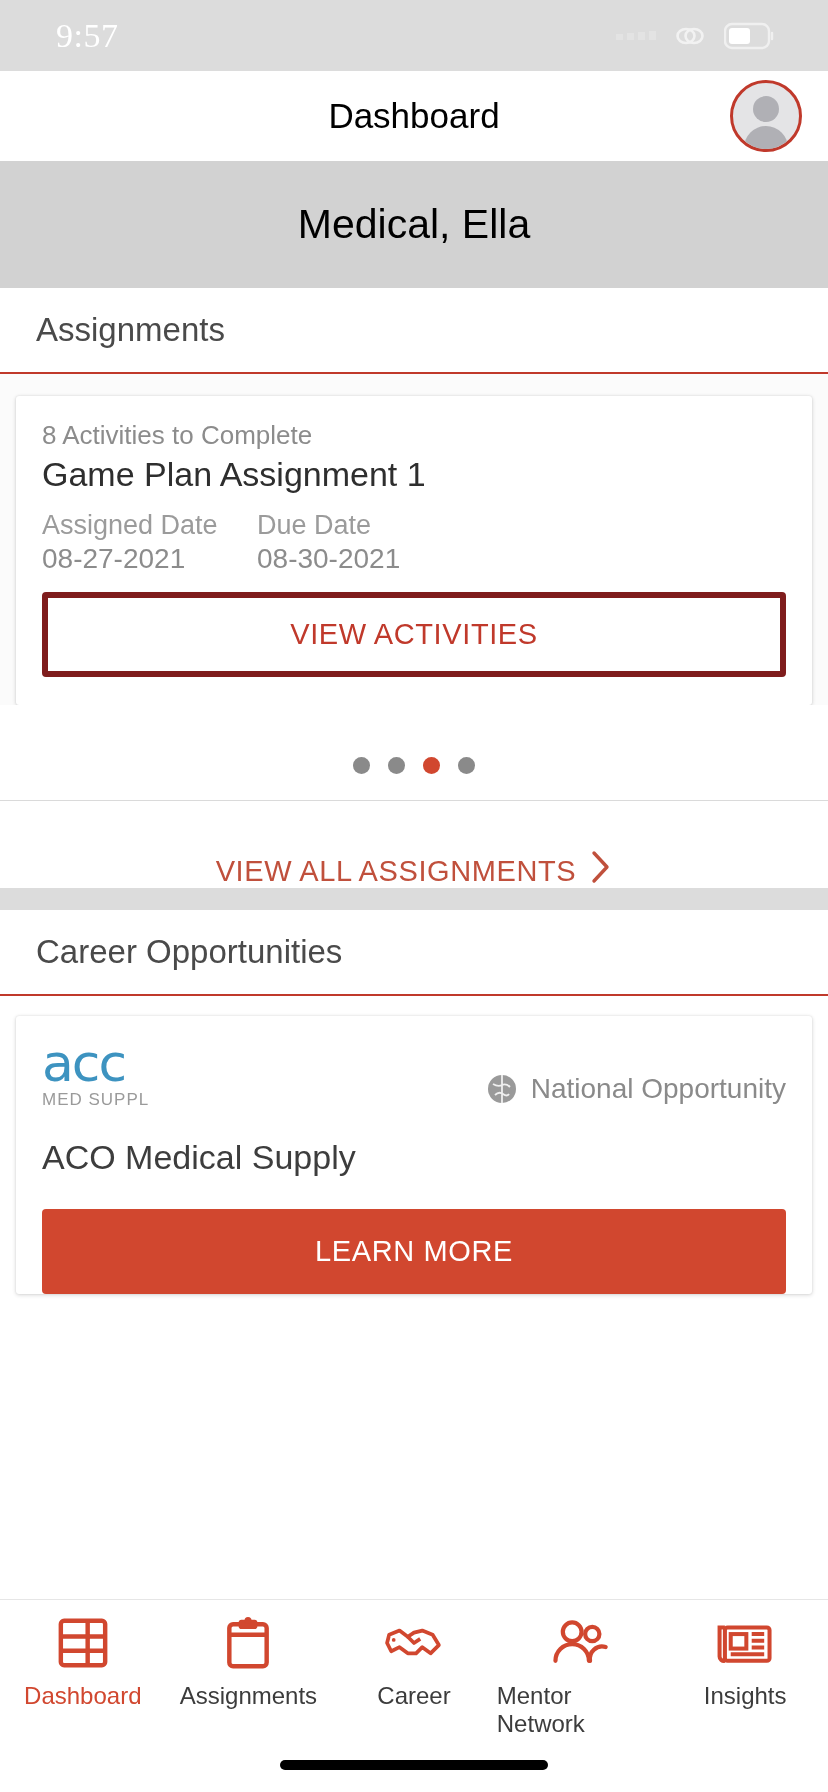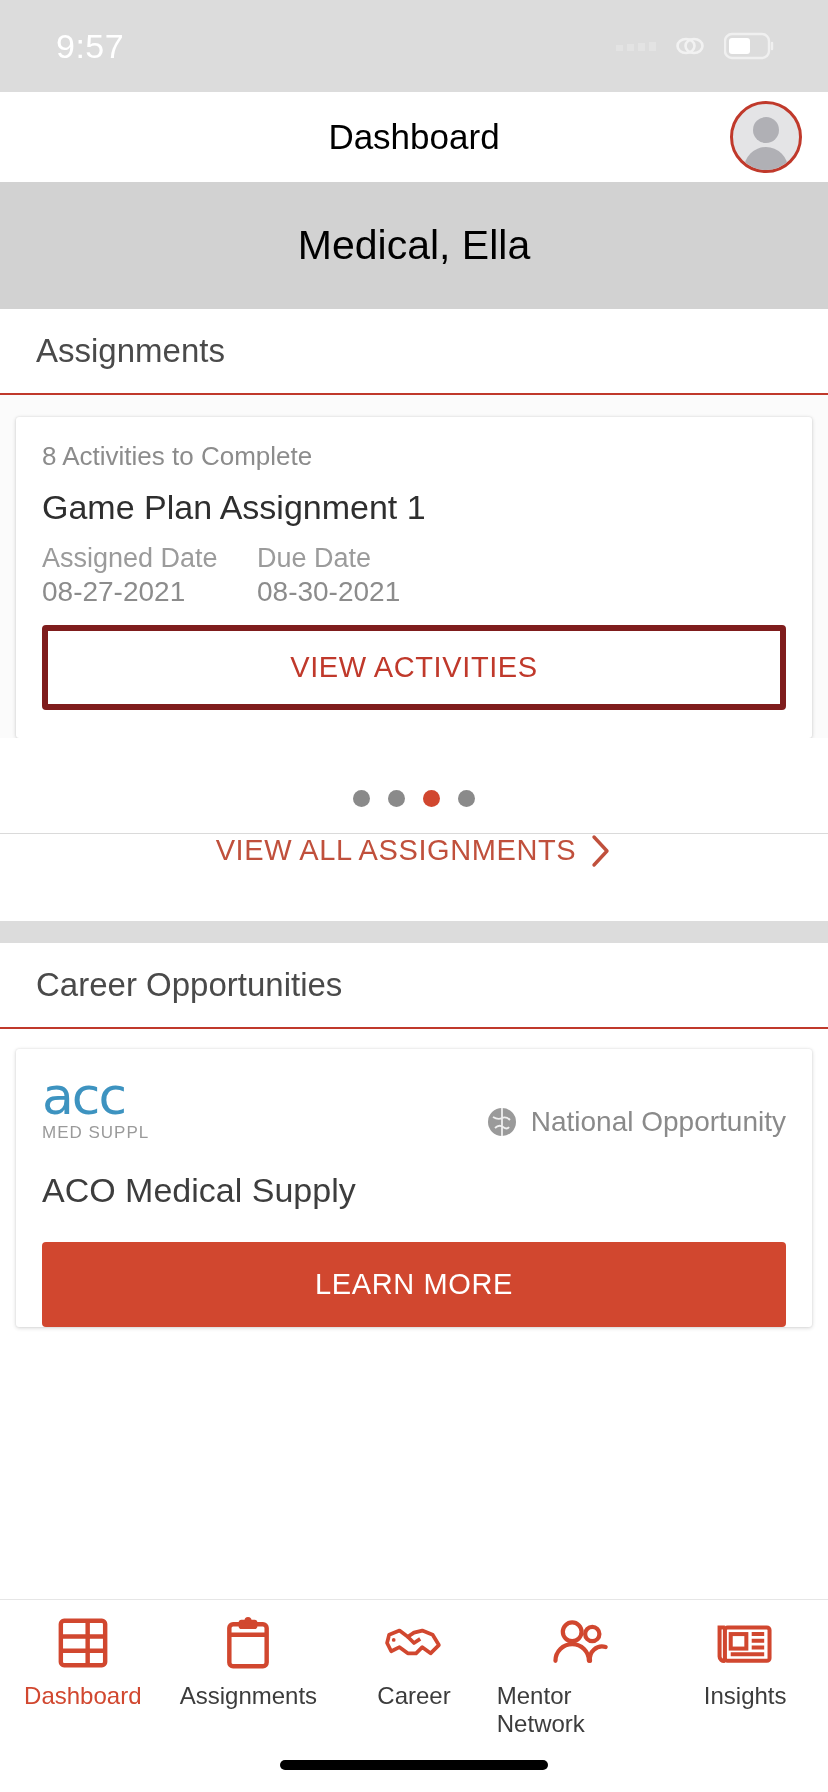--- a/index.html
+++ b/index.html
@@ -6,23 +6,24 @@
   html,body { width:828px; height:1792px; }
   body {
     font-family:"Liberation Sans", sans-serif;
     background:#ffffff;
     overflow:hidden;
     position:relative;
   }
 
   
   .status-bar{
-    height:92px; background:#dcdcdc;
+    height:71px; background:#dcdcdc;
     display:flex; align-items:center; justify-content:space-between;
     padding:0 52px 0 56px;
+    font-family:Liberation Serif, serif;
   }
   .status-time{ color:#ffffff; font-size:34px; font-weight:400; letter-spacing:.5px; }
   .status-right{ display:flex; align-items:center; gap:14px; }
   .sig-dots{ display:flex; align-items:flex-end; gap:4px; }
   .sig-dots i{ display:block; width:7px; background:#e3e3e3; }
   .sig-dots i:nth-child(1){height:6px;} .sig-dots i:nth-child(2){height:7px;}
   .sig-dots i:nth-child(3){height:8px;} .sig-dots i:nth-child(4){height:9px;}
 
   
   .navbar{
@@ -55,21 +56,21 @@
   }
   .section-title{ font-size:33px; color:#4a4a4a; font-weight:400; }
 
   
   .assign-area{ background:#fbfbfb; padding:22px 0 0 0; }
   .card{
     margin:0 16px; background:#fff; border-radius:3px;
     box-shadow:0 1px 4px rgba(0,0,0,.16), 0 0 2px rgba(0,0,0,.10);
     padding:24px 26px 28px 26px;
   }
-  .activities-count{ font-size:26px; color:#8c8c8c; margin-bottom:16px; }
+  .activities-count{ font-size:26px; color:#8c8c8c; margin-bottom:4px; }
   .assign-name{ font-size:34px; color:#2e2e2e; margin-bottom:16px; }
   .date-row{ display:flex; margin-bottom:2px; }
   .date-label{ font-size:27px; color:#9b9b9b; }
   .date-label.assigned{ width:215px; }
   .date-value{ font-size:28px; color:#8c8c8c; }
   .date-value.assigned{ width:215px; }
   .btn-primary{
     margin-top:22px; height:85px; width:100%;
     background:#d1472f; color:#fff; border:none; border-radius:4px;
     font-size:29px; letter-spacing:.6px;
@@ -83,21 +84,21 @@
     font-family:"Liberation Sans", sans-serif;
     display:flex; align-items:center; justify-content:center; cursor:pointer;
   }
 
   .dots{ display:flex; justify-content:center; gap:18px; padding:52px 0 26px 0; background:#fff;}
   .dot{ width:17px; height:17px; border-radius:50%; background:#8a8a8a; cursor:pointer;}
   .dot.active{ background:#d1472f; }
 
   .view-all-bar{
     border-top:1px solid #dadada; background:#fff;
-    height:88px; display:flex; align-items:flex-start; justify-content:center; cursor:pointer;
+    height:88px; display:flex; align-items:flex-end; justify-content:center; cursor:pointer;
   }
   .view-all-text{ font-size:29px; color:#c0503c; letter-spacing:.6px; }
   .chev{ margin-left:14px; display:inline-block; }
 
   .gap{ height:22px; background:#dcdcdc; }
 
   
   .career-card{
     margin:20px 16px 0 16px; background:#fff;
     box-shadow:0 1px 4px rgba(0,0,0,.16), 0 0 2px rgba(0,0,0,.10);

